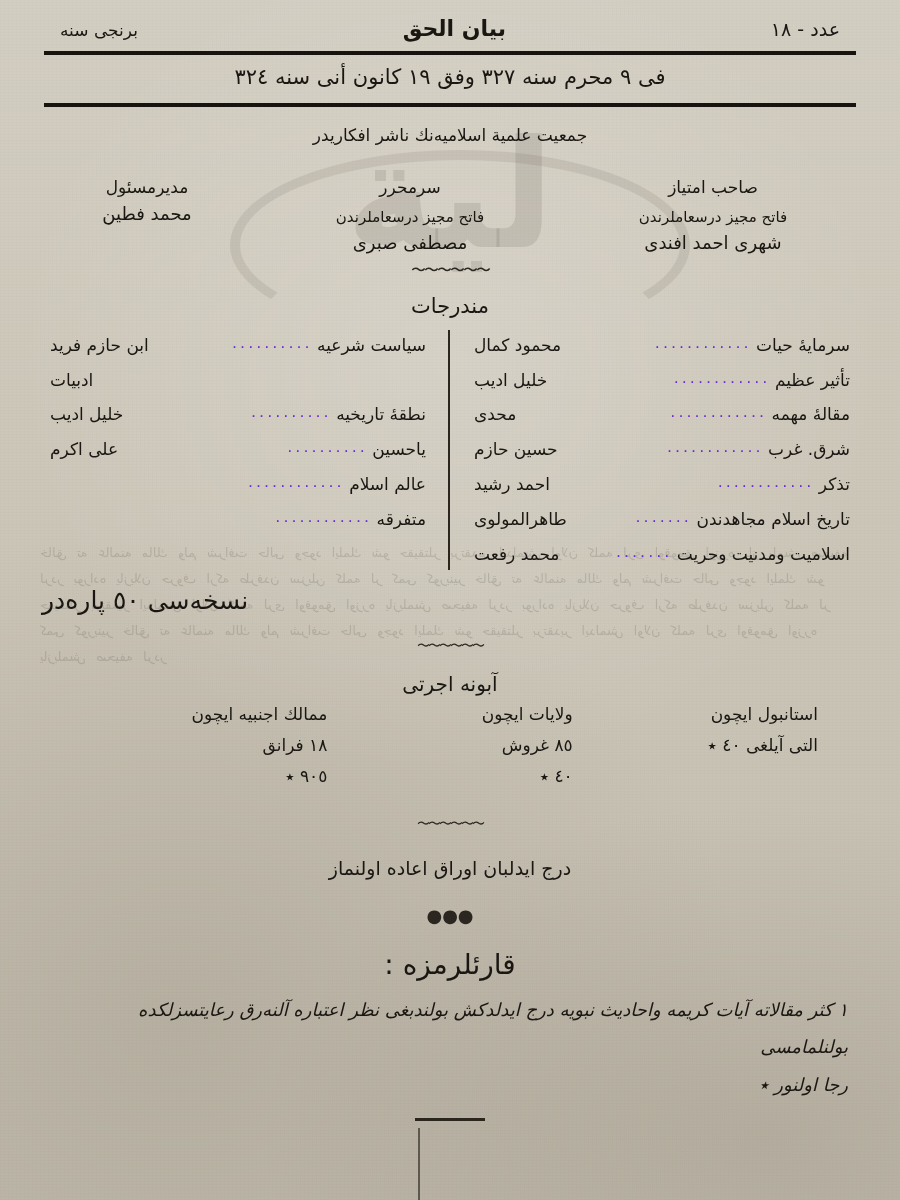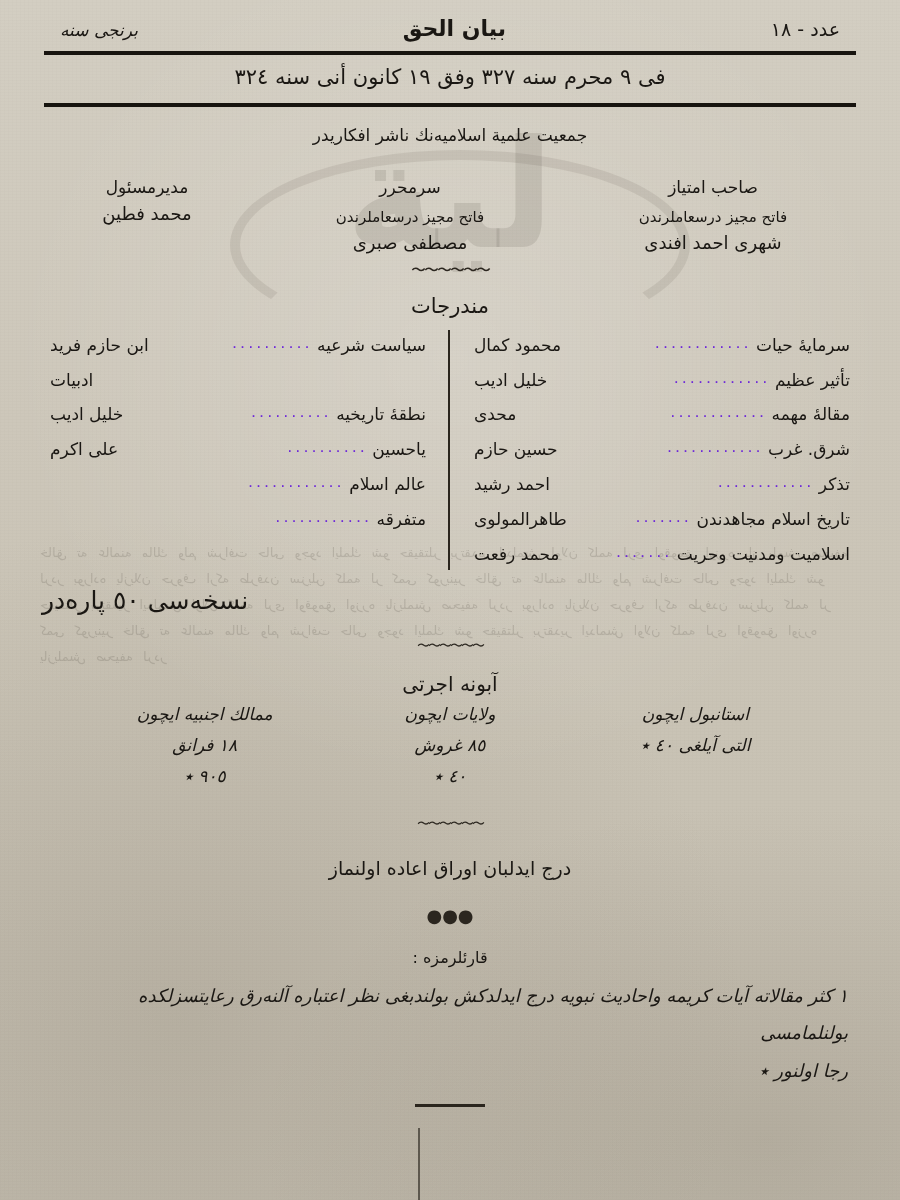--- a/index.html
+++ b/index.html
@@ -89,21 +89,21 @@
   .topbar {
     display: flex;
     flex-direction: row;
     align-items: baseline;
     justify-content: space-between;
     padding: 16px 18px 4px 18px;
     font-size: 19px;
   }
   .topbar .issue { font-size: 19px; }
   .topbar .title { font-size: 22px; font-weight: bold; letter-spacing: 1px;}
-  .topbar .year { font-size: 17px; font-style: italic; }
+  .topbar .year { font-size: 17px; }
 
   .rule-thick {
     height: 4px;
     background: #17140f;
     margin: 6px 2px 0 2px;
   }
   .dateline {
     text-align: center;
     font-size: 21px;
     padding: 10px 0 8px 0;
@@ -198,33 +198,33 @@
     font-size: 20px;
     margin: 17px 0 8px 0;
   }
   .subs {
     display: flex;
     flex-direction: row;
     justify-content: space-between;
     padding: 0 40px;
     margin-top: 2px;
   }
-  .subs .col { text-align: center; width: 250px; font-style: italic; }
+  .subs .col { width: 250px; }
   .subs .head { font-size: 17px; margin-bottom: 6px; }
   .subs .row { font-size: 17px; line-height: 1.85; }
 
   .notice {
     text-align: center;
     font-size: 19px;
     margin-top: 24px;
   }
 
   .readers-title {
     text-align: center;
-    font-size: 16px;
+    font-size: 28px;
     margin: 22px 0 10px 0;
   }
   .readers-body {
     font-size: 18px;
     line-height: 2.1;
     text-align: right;
     padding: 0 10px;
     font-style: italic;
   }
   .readers-body .second { display: block; }

